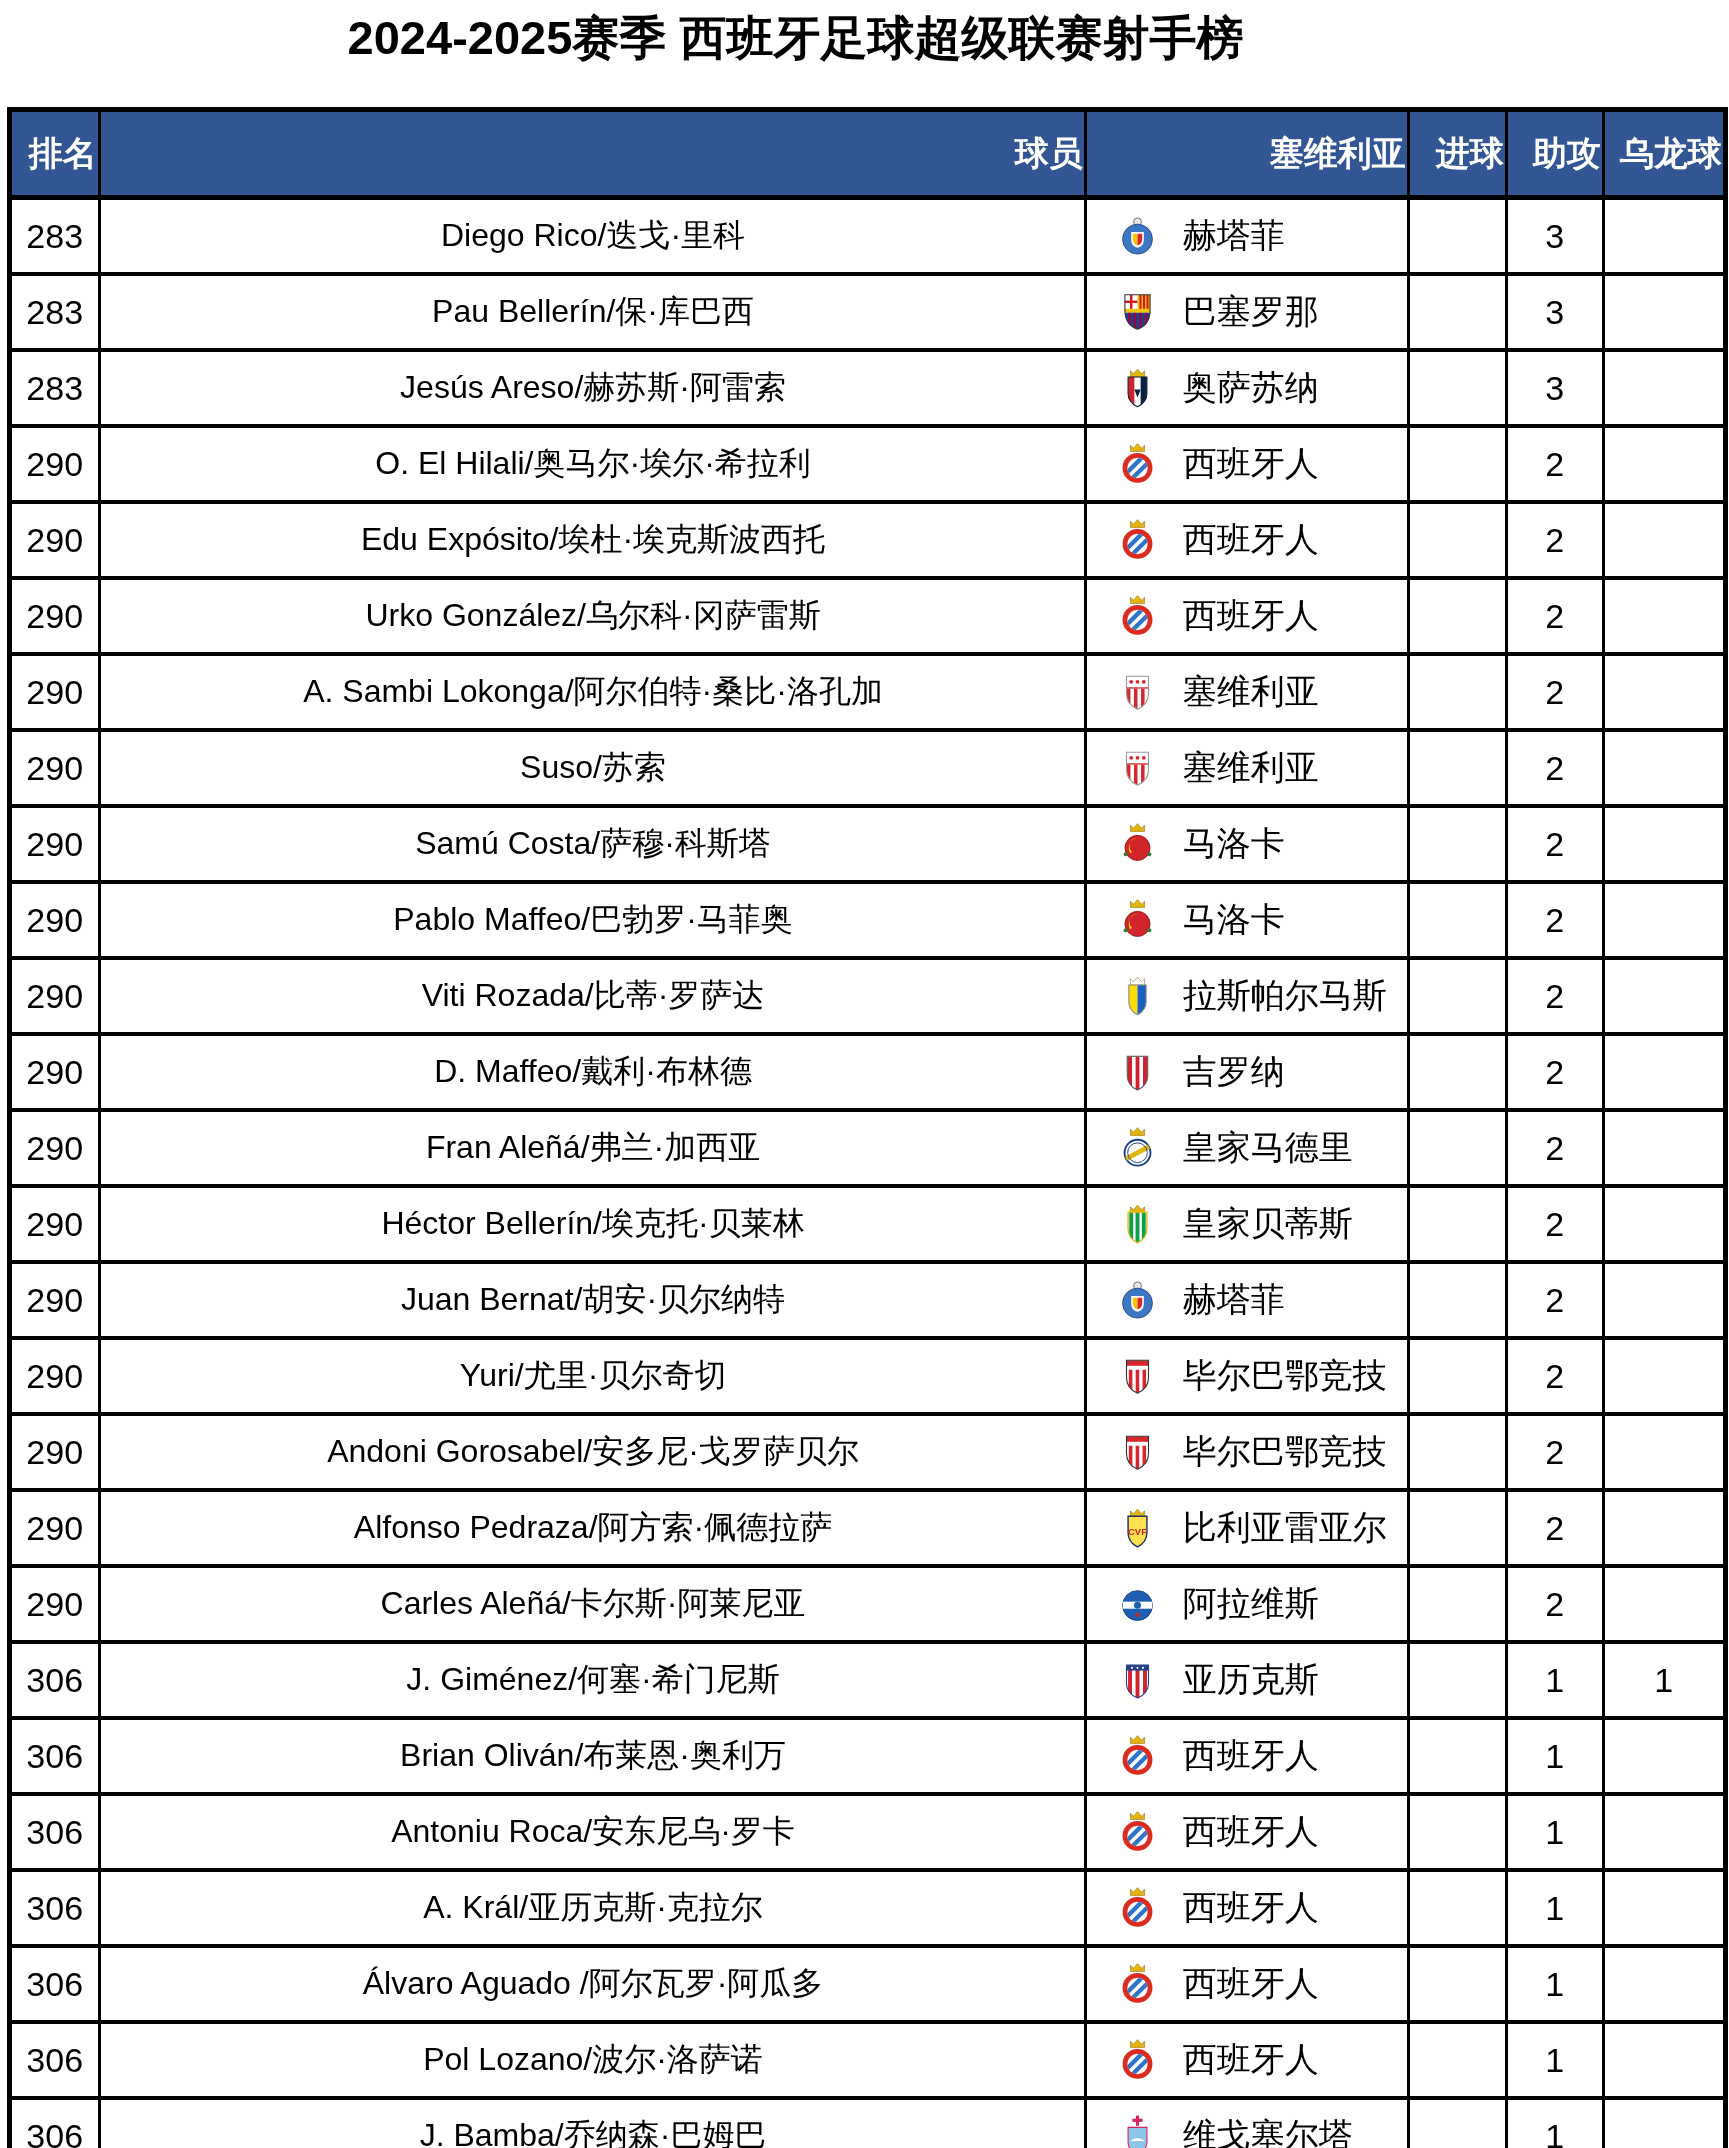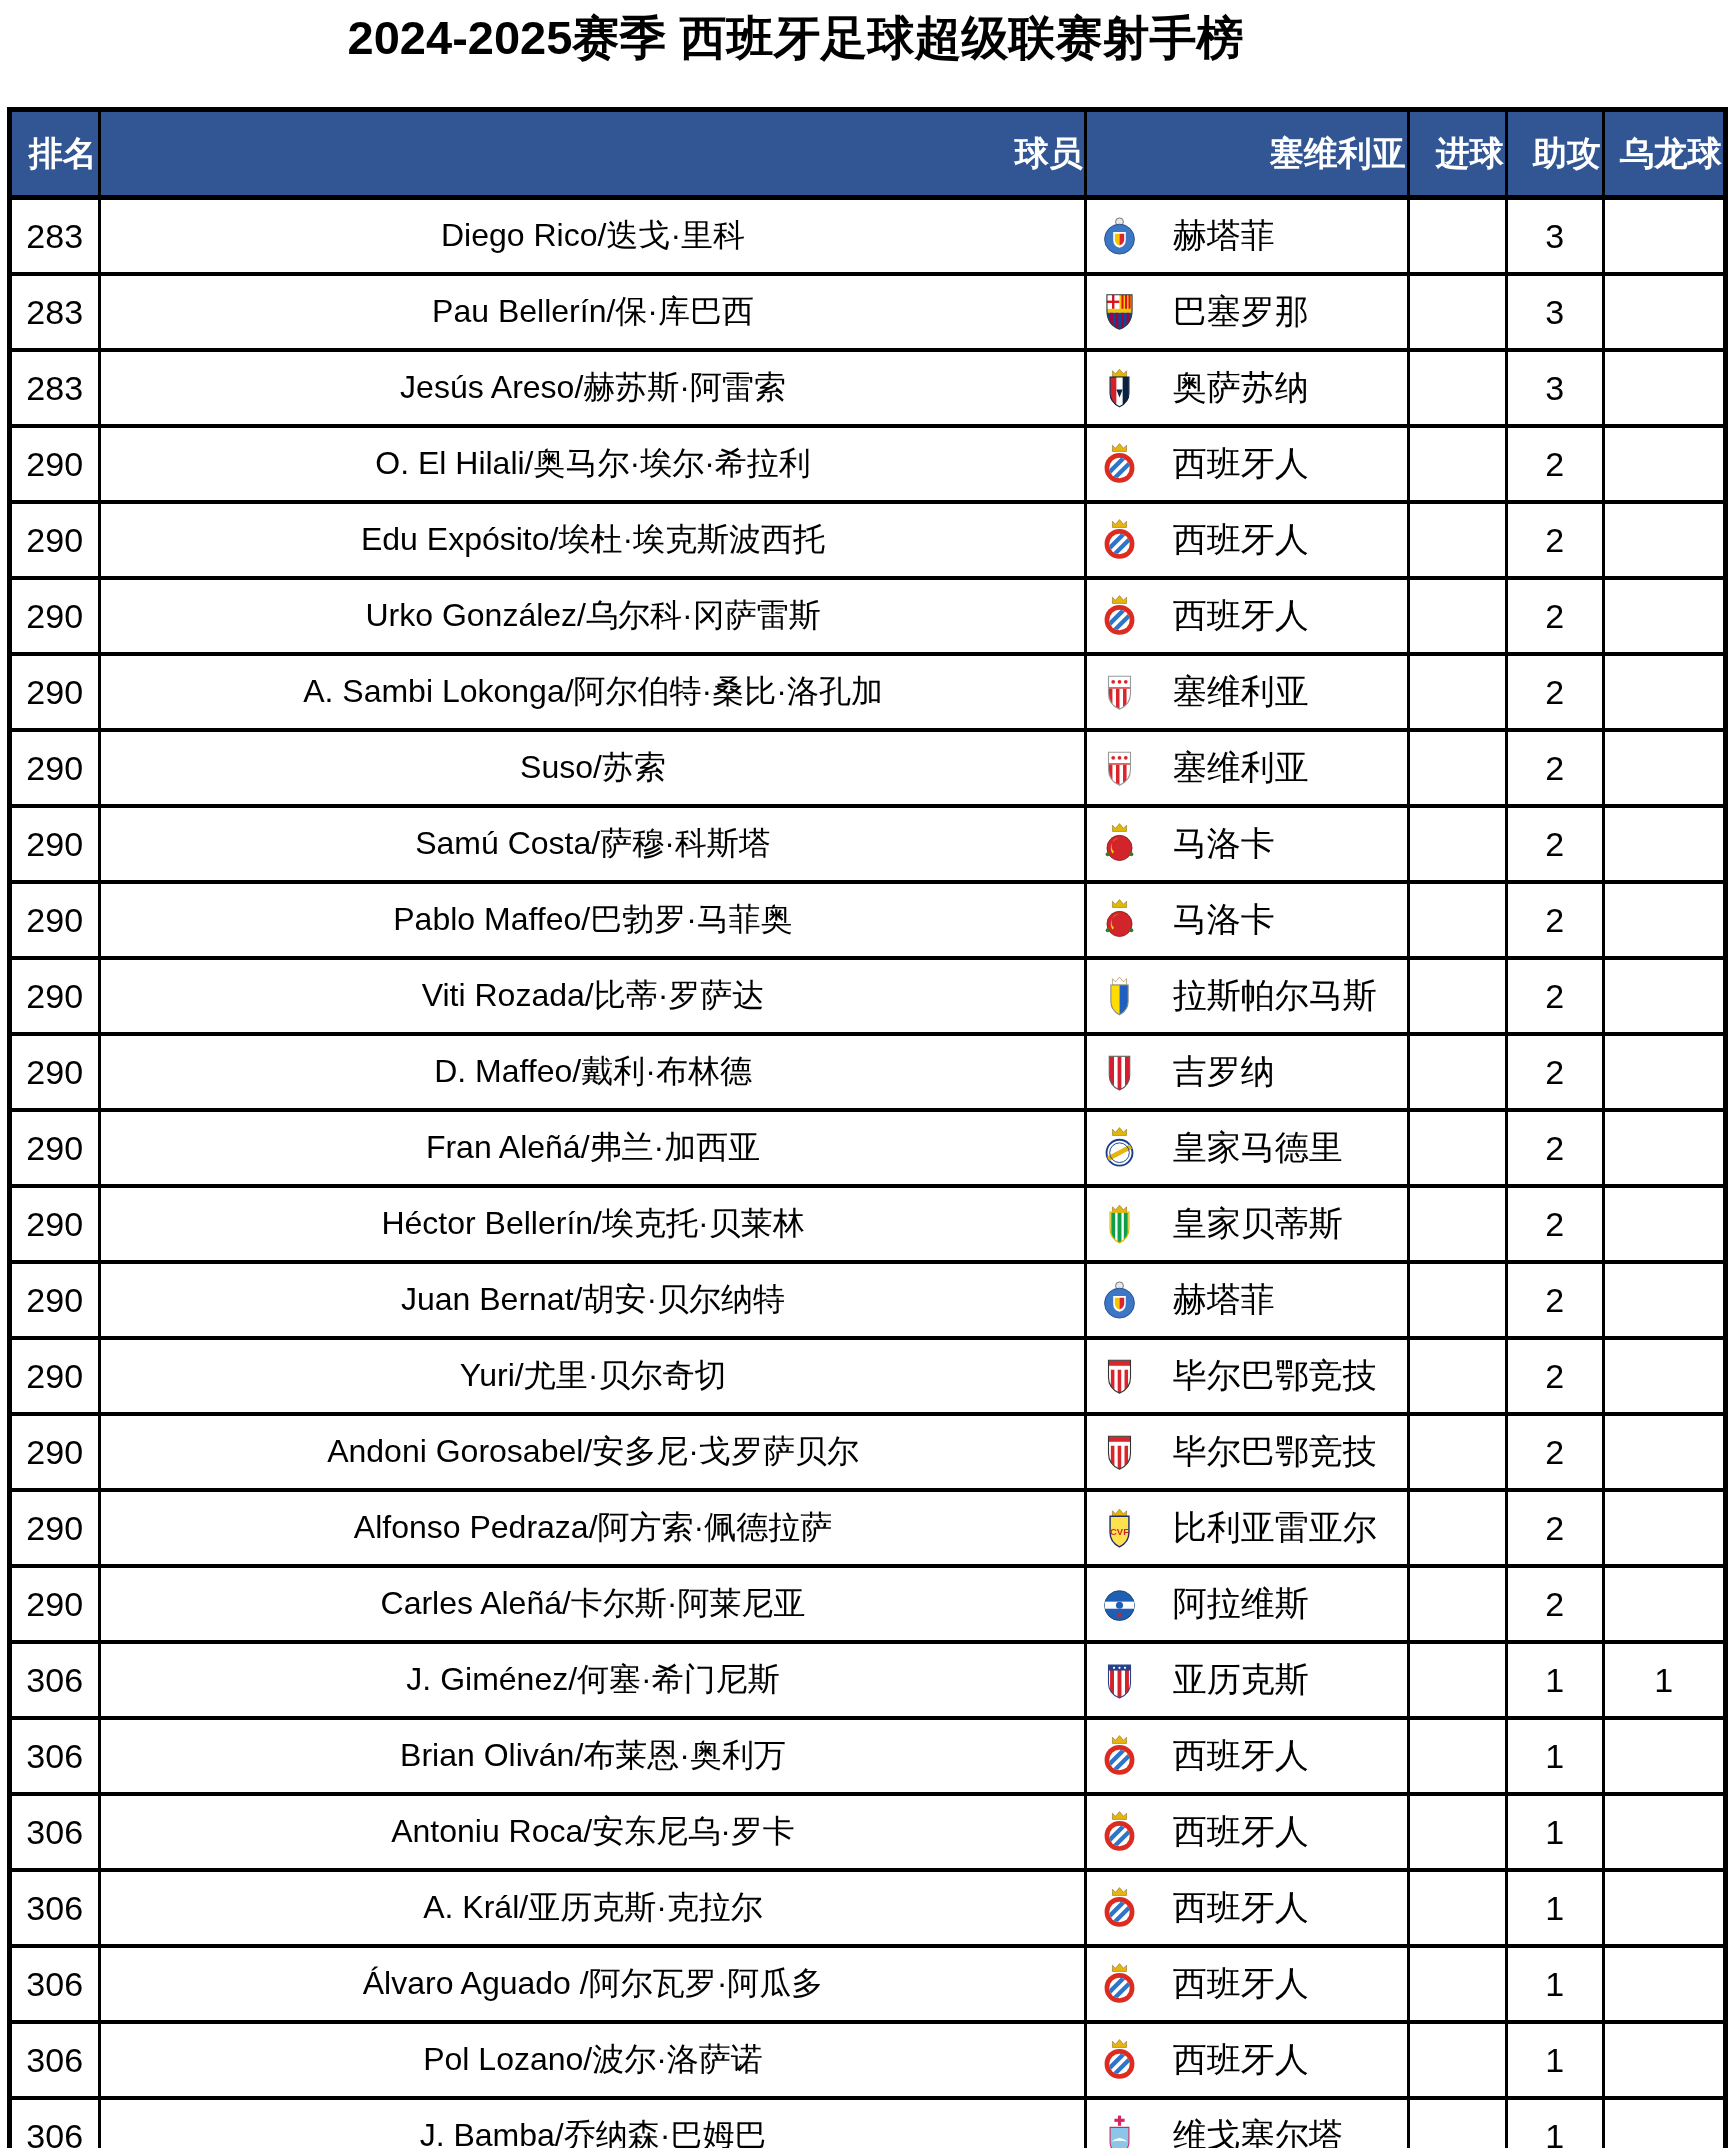--- a/index.html
+++ b/index.html
@@ -10,21 +10,21 @@
                 table-layout:fixed;border:5.9px solid var(--border,#000)}
   th{background:var(--header-bg,#315693);color:var(--header-fg,#fff);
      font:700 34px "Liberation Serif","DejaVu Serif",serif;height:81px;
      border:3.4px solid var(--border,#000);border-top-width:5px;border-bottom-width:5px;
      text-align:right;vertical-align:middle}
   td{height:70px;border:3.4px solid var(--border,#000);border-top-width:4.2px;border-bottom-width:4.2px;
      font:400 32px "Liberation Sans","DejaVu Sans",sans-serif;color:#000;
      vertical-align:middle;overflow:hidden;white-space:nowrap}
   td.c-rank,td.c-goals,td.c-assists,td.c-own{text-align:center;font-size:34px}
   td.c-player{text-align:center;padding:0 5px 0 6.7px}
-  .team-wrap{display:flex;align-items:center;padding-left:12px;gap:34px}
+  .team-wrap{display:flex;align-items:center;padding-left:30px;gap:26px}
   .badge{display:inline-flex;width:39px;height:44px;flex:0 0 39px}
   .badge svg{width:39px;height:44px}
   .tname{font-size:34px}
 </style>
 </head>
 <body>
 
 <div class="title">2024-2025赛季 西班牙足球超级联赛射手榜</div>
 
 <table class="scorers">

